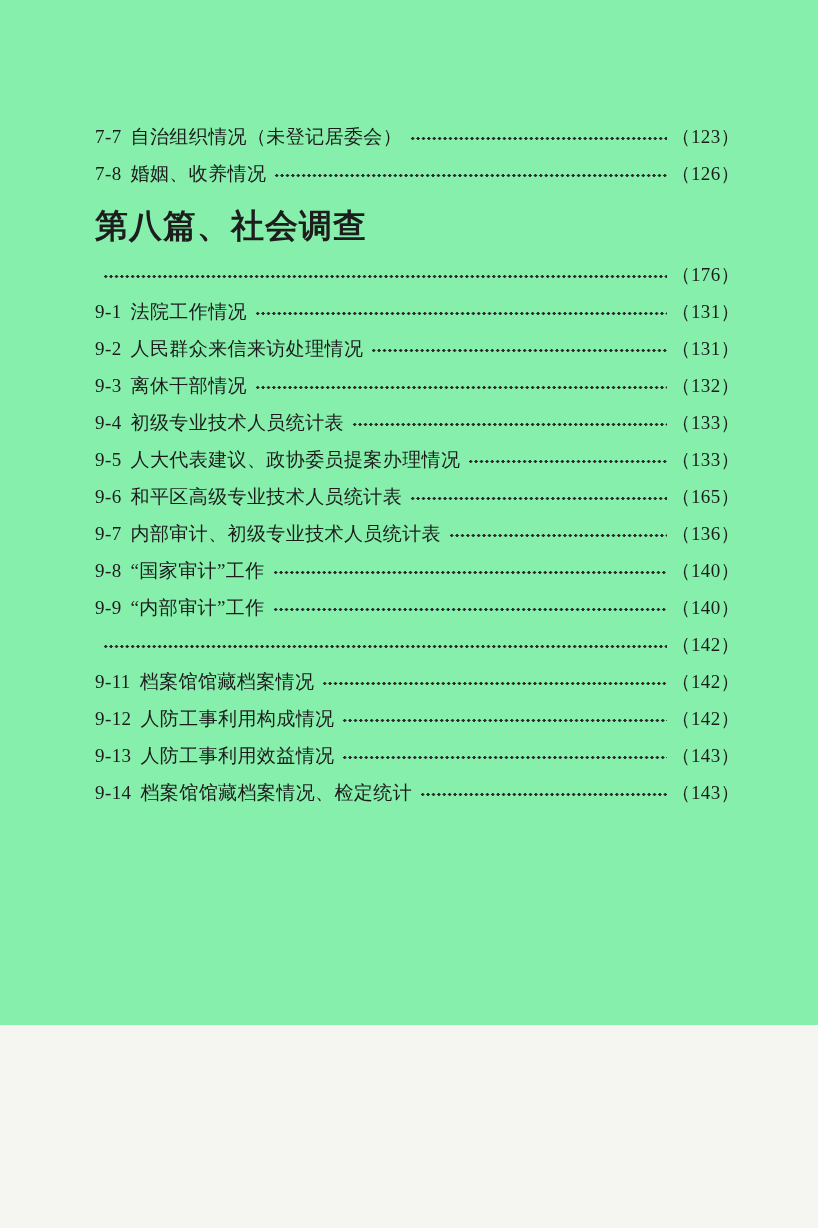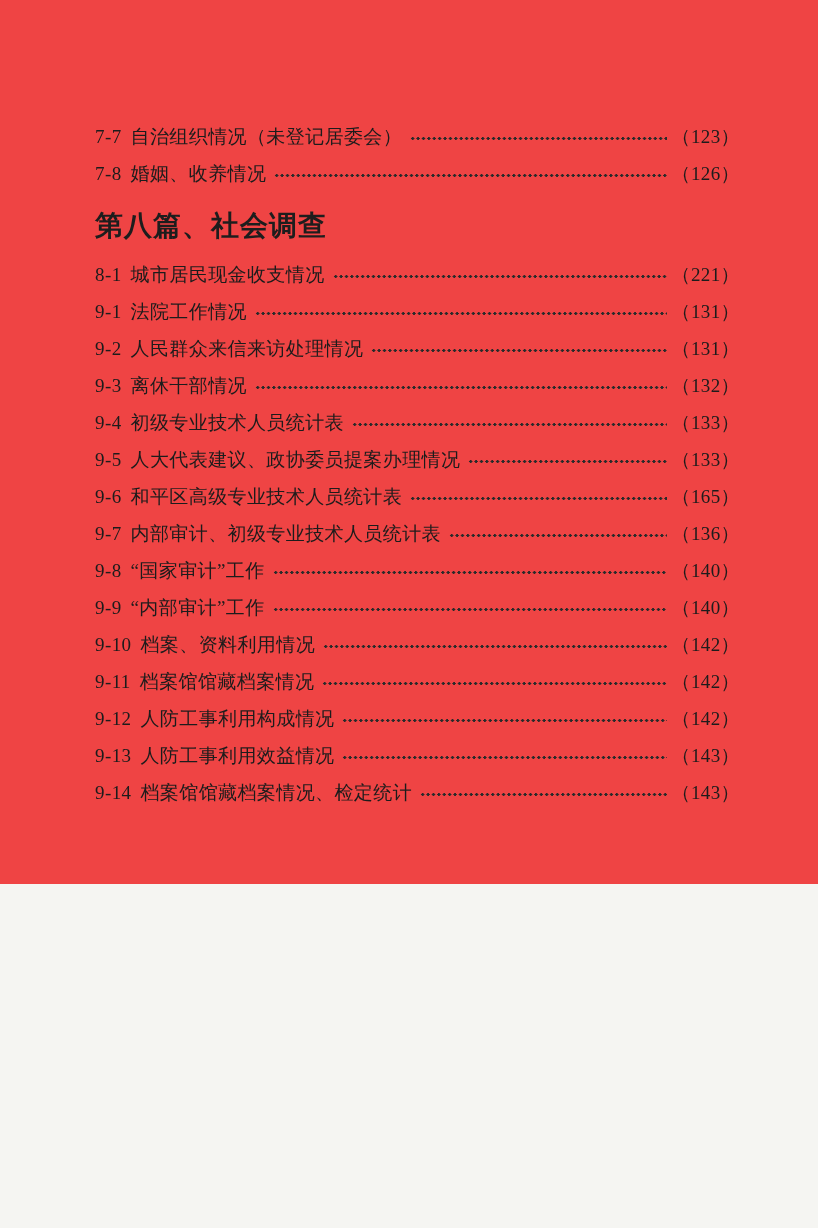--- a/index.html
+++ b/index.html
@@ -3,37 +3,37 @@
 <meta charset="utf-8">
 <style>
   html, body {
     margin: 0;
     padding: 0;
     background: #f5f5f2;
   }
   .page {
     position: relative;
     width: 818px;
-    height: 884px;
-    background: #ef4444;
+    height: 1025px;
+    background: #86efac;
     color: #1c1c1c;
     font-family: "Liberation Serif", "DejaVu Serif", serif;
     overflow: hidden;
     box-sizing: border-box;
   }
   .toc {
     position: absolute;
     top: 118px;
     left: 95px;
     width: 645px;
   }
   .toc-group { margin: 0; }
   .toc-heading {
     font-family: "Liberation Sans", "DejaVu Sans", sans-serif;
-    font-size: 28px;
+    font-size: 33px;
     font-weight: 600;
     letter-spacing: 1px;
     color: #1d1d1d;
     margin: 16px 0 12px 0;
     line-height: 36px;
   }
   .toc-row {
     display: flex;
     align-items: center;
     height: 37px;
@@ -95,23 +95,22 @@
     <span class="entry-page">（126）</span>
   </div>
 
 </div>
   </section>
 
   <section class="toc-group">
     <h2 class="toc-heading">第八篇、社会调查</h2>
     <div class="toc-items">
   <div class="toc-row">
-    <span class="entry-label"><span class="entry-num">8-1</span><span class="entry-title">城市居民现金收支情况</span></span>
-    <span class="leader"></span>
-    <span class="entry-page">（221）</span>
+    <span class="leader"></span>
+    <span class="entry-page">（176）</span>
   </div>
 </div>
   </section>
 
   <section class="toc-group">
     <div class="toc-items">
   <div class="toc-row">
     <span class="entry-label"><span class="entry-num">9-1</span><span class="entry-title">法院工作情况</span></span>
     <span class="leader"></span>
     <span class="entry-page">（131）</span>
@@ -159,21 +158,20 @@
     <span class="entry-page">（140）</span>
   </div>
 
   <div class="toc-row">
     <span class="entry-label"><span class="entry-num">9-9</span><span class="entry-title">“内部审计”工作</span></span>
     <span class="leader"></span>
     <span class="entry-page">（140）</span>
   </div>
 
   <div class="toc-row">
-    <span class="entry-label"><span class="entry-num">9-10</span><span class="entry-title">档案、资料利用情况</span></span>
     <span class="leader"></span>
     <span class="entry-page">（142）</span>
   </div>
 
   <div class="toc-row">
     <span class="entry-label"><span class="entry-num">9-11</span><span class="entry-title">档案馆馆藏档案情况</span></span>
     <span class="leader"></span>
     <span class="entry-page">（142）</span>
   </div>
 

